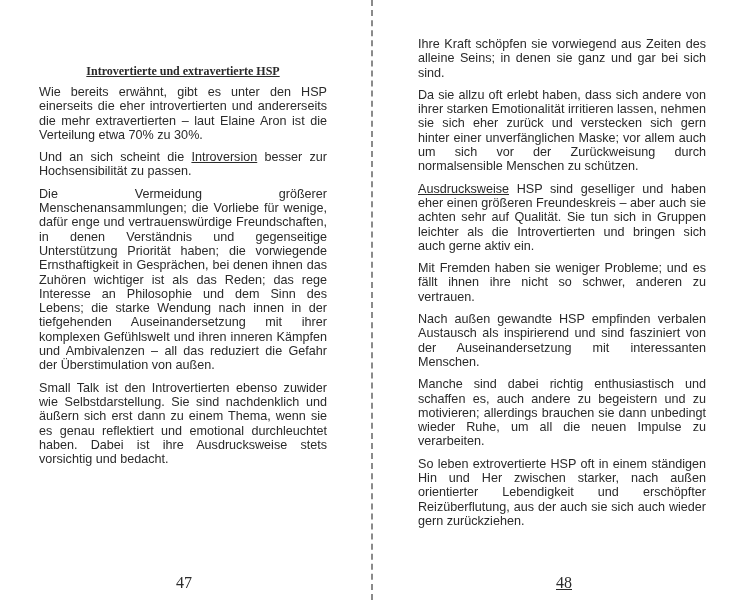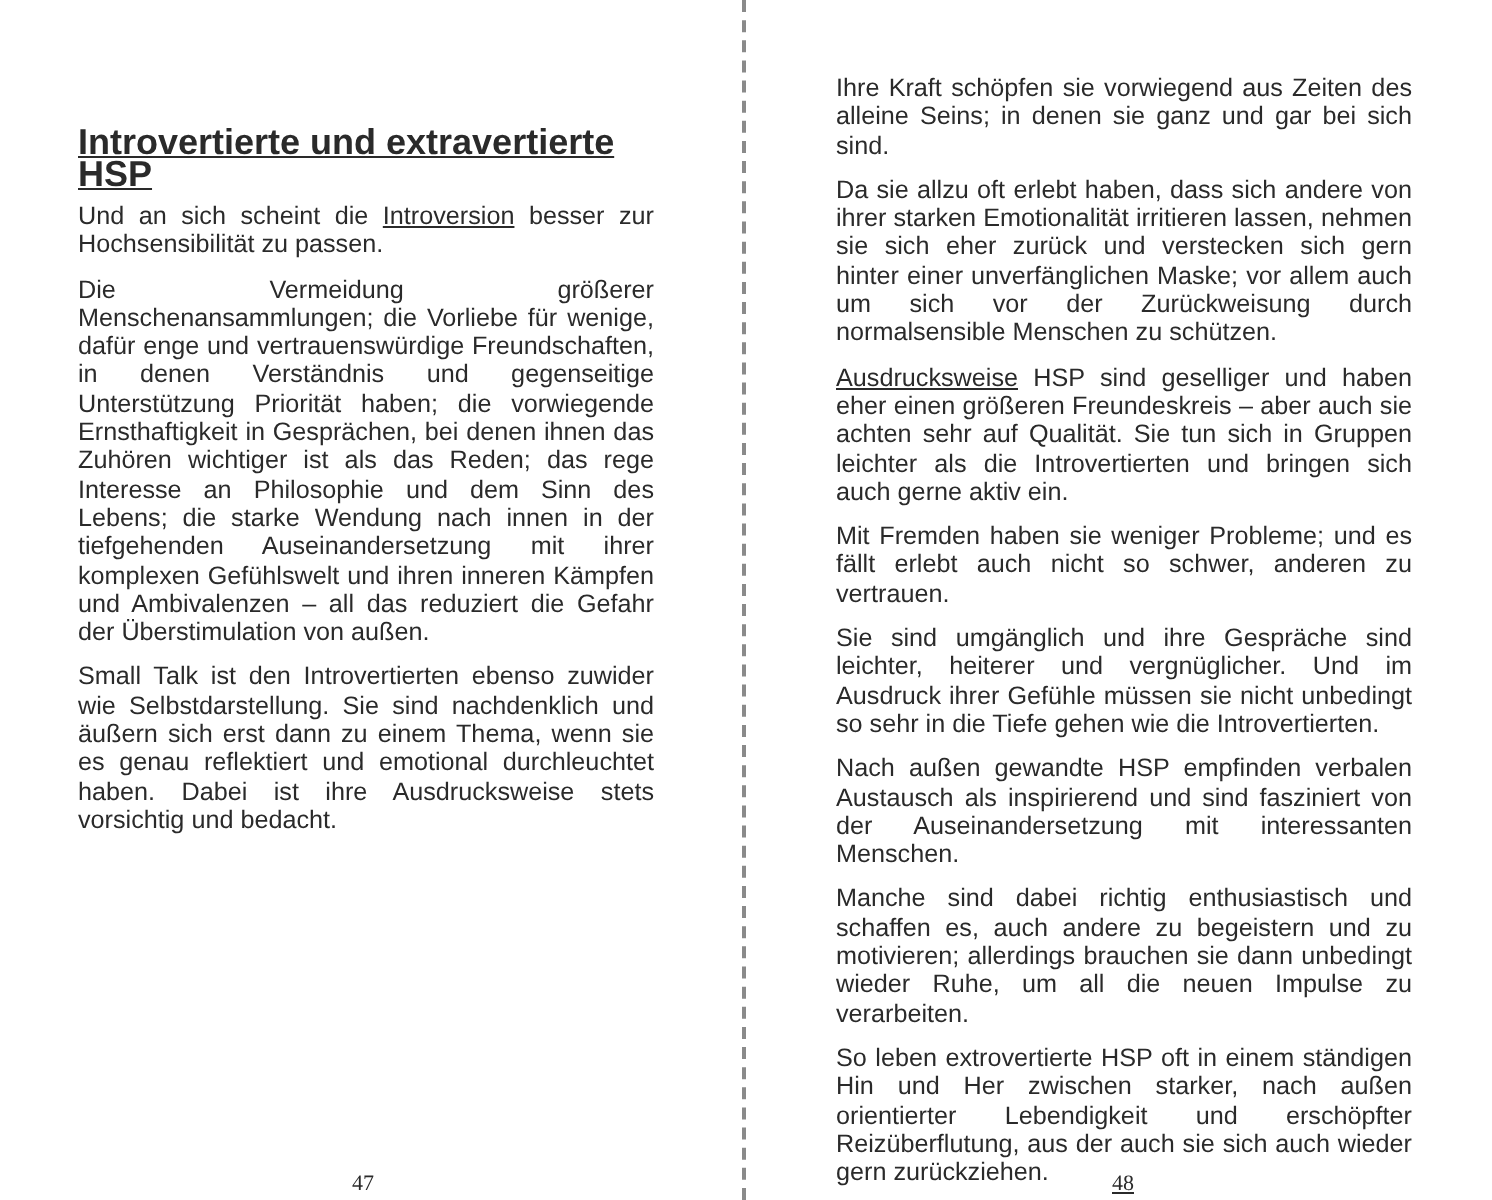--- a/index.html
+++ b/index.html
@@ -6,48 +6,48 @@
   body { width:746px; height:600px; background:#ffffff; position:relative; overflow:hidden;
          font-family:"Liberation Sans", sans-serif; color:#2a2a2a; }
   .page { position:absolute; top:0; height:464px; }
   .page.left { left:0; width:372px; }
   .page.right { left:373px; width:373px; }
   .divider { position:absolute; left:371px; top:0; width:0; height:600px;
              border-left:2px dashed #8a8a8a; }
   .content { position:absolute; text-align:justify; font-size:12.6px; line-height:14.3px; }
   .left .content { left:39px; width:288px; top:63px; }
   .right .content { left:45px; width:288px; top:37px; }
-  .title { text-align:left; font-weight:bold; text-decoration:underline; font-size:18px;
-           margin:0 0 6px 0; line-height:16px; }
+  .title { text-align:center; font-weight:bold; text-decoration:underline; font-size:12px;
+           margin:0 0 6px 0; line-height:16px;font-family:Liberation Serif, serif; }
   p { margin:0 0 8px 0; }
   .u { text-decoration:underline; }
-  .pagenum { position:absolute; top:586px; font-size:11px; font-family:"Liberation Serif", serif; }
+  .pagenum { position:absolute; top:574px; font-size:16px; font-family:"Liberation Serif", serif; }
   .left .pagenum { left:176px; }
   .right .pagenum { left:183px;text-decoration:underline; }
 </style>
 </head>
 <body>
 
 <div class="page left">
   <div class="content">
     <div class="title">Introvertierte und extravertierte HSP</div>
+    <p>Wie bereits erwähnt, gibt es unter den HSP einerseits die eher introvertierten und andererseits die mehr extravertierten – laut Elaine Aron ist die Verteilung etwa 70% zu 30%.</p>
     <p><span>Und an sich scheint die </span><span class="u">Introversion</span><span> besser zur Hochsensibilität zu passen.</span></p>
     <p>Die Vermeidung größerer Menschenansammlungen; die Vorliebe für wenige, dafür enge und vertrauenswürdige Freundschaften, in denen Verständnis und gegenseitige Unterstützung Priorität haben; die vorwiegende Ernsthaftigkeit in Gesprächen, bei denen ihnen das Zuhören wichtiger ist als das Reden; das rege Interesse an Philosophie und dem Sinn des Lebens; die starke Wendung nach innen in der tiefgehenden Auseinandersetzung mit ihrer komplexen Gefühlswelt und ihren inneren Kämpfen und Ambivalenzen – all das reduziert die Gefahr der Überstimulation von außen.</p>
     <p>Small Talk ist den Introvertierten ebenso zuwider wie Selbstdarstellung. Sie sind nachdenklich und äußern sich erst dann zu einem Thema, wenn sie es genau reflektiert und emotional durchleuchtet haben. Dabei ist ihre Ausdrucksweise stets vorsichtig und bedacht.</p>
   </div>
   <div class="pagenum">47</div>
 </div>
 
 <div class="divider"></div>
 
 <div class="page right">
   <div class="content">
     <p>Ihre Kraft schöpfen sie vorwiegend aus Zeiten des alleine Seins; in denen sie ganz und gar bei sich sind.</p>
     <p>Da sie allzu oft erlebt haben, dass sich andere von ihrer starken Emotionalität irritieren lassen, nehmen sie sich eher zurück und verstecken sich gern hinter einer unverfänglichen Maske; vor allem auch um sich vor der Zurückweisung durch normalsensible Menschen zu schützen.</p>
     <p><span></span><span class="u">Ausdrucksweise</span><span> HSP sind geselliger und haben eher einen größeren Freundeskreis – aber auch sie achten sehr auf Qualität. Sie tun sich in Gruppen leichter als die Introvertierten und bringen sich auch gerne aktiv ein.</span></p>
-    <p>Mit Fremden haben sie weniger Probleme; und es fällt erlebt auch nicht so schwer, anderen zu vertrauen.</p>
-    <p>Sie sind umgänglich und ihre Gespräche sind leichter, heiterer und vergnüglicher. Und im Ausdruck ihrer Gefühle müssen sie nicht unbedingt so sehr in die Tiefe gehen wie die Introvertierten.</p>
+    <p>Mit Fremden haben sie weniger Probleme; und es fällt ihnen ihre nicht so schwer, anderen zu vertrauen.</p>
     <p>Nach außen gewandte HSP empfinden verbalen Austausch als inspirierend und sind fasziniert von der Auseinandersetzung mit interessanten Menschen.</p>
     <p>Manche sind dabei richtig enthusiastisch und schaffen es, auch andere zu begeistern und zu motivieren; allerdings brauchen sie dann unbedingt wieder Ruhe, um all die neuen Impulse zu verarbeiten.</p>
     <p>So leben extrovertierte HSP oft in einem ständigen Hin und Her zwischen starker, nach außen orientierter Lebendigkeit und erschöpfter Reizüberflutung, aus der auch sie sich auch wieder gern zurückziehen.</p>
   </div>
   <div class="pagenum">48</div>
 </div>
 
 </body></html>

